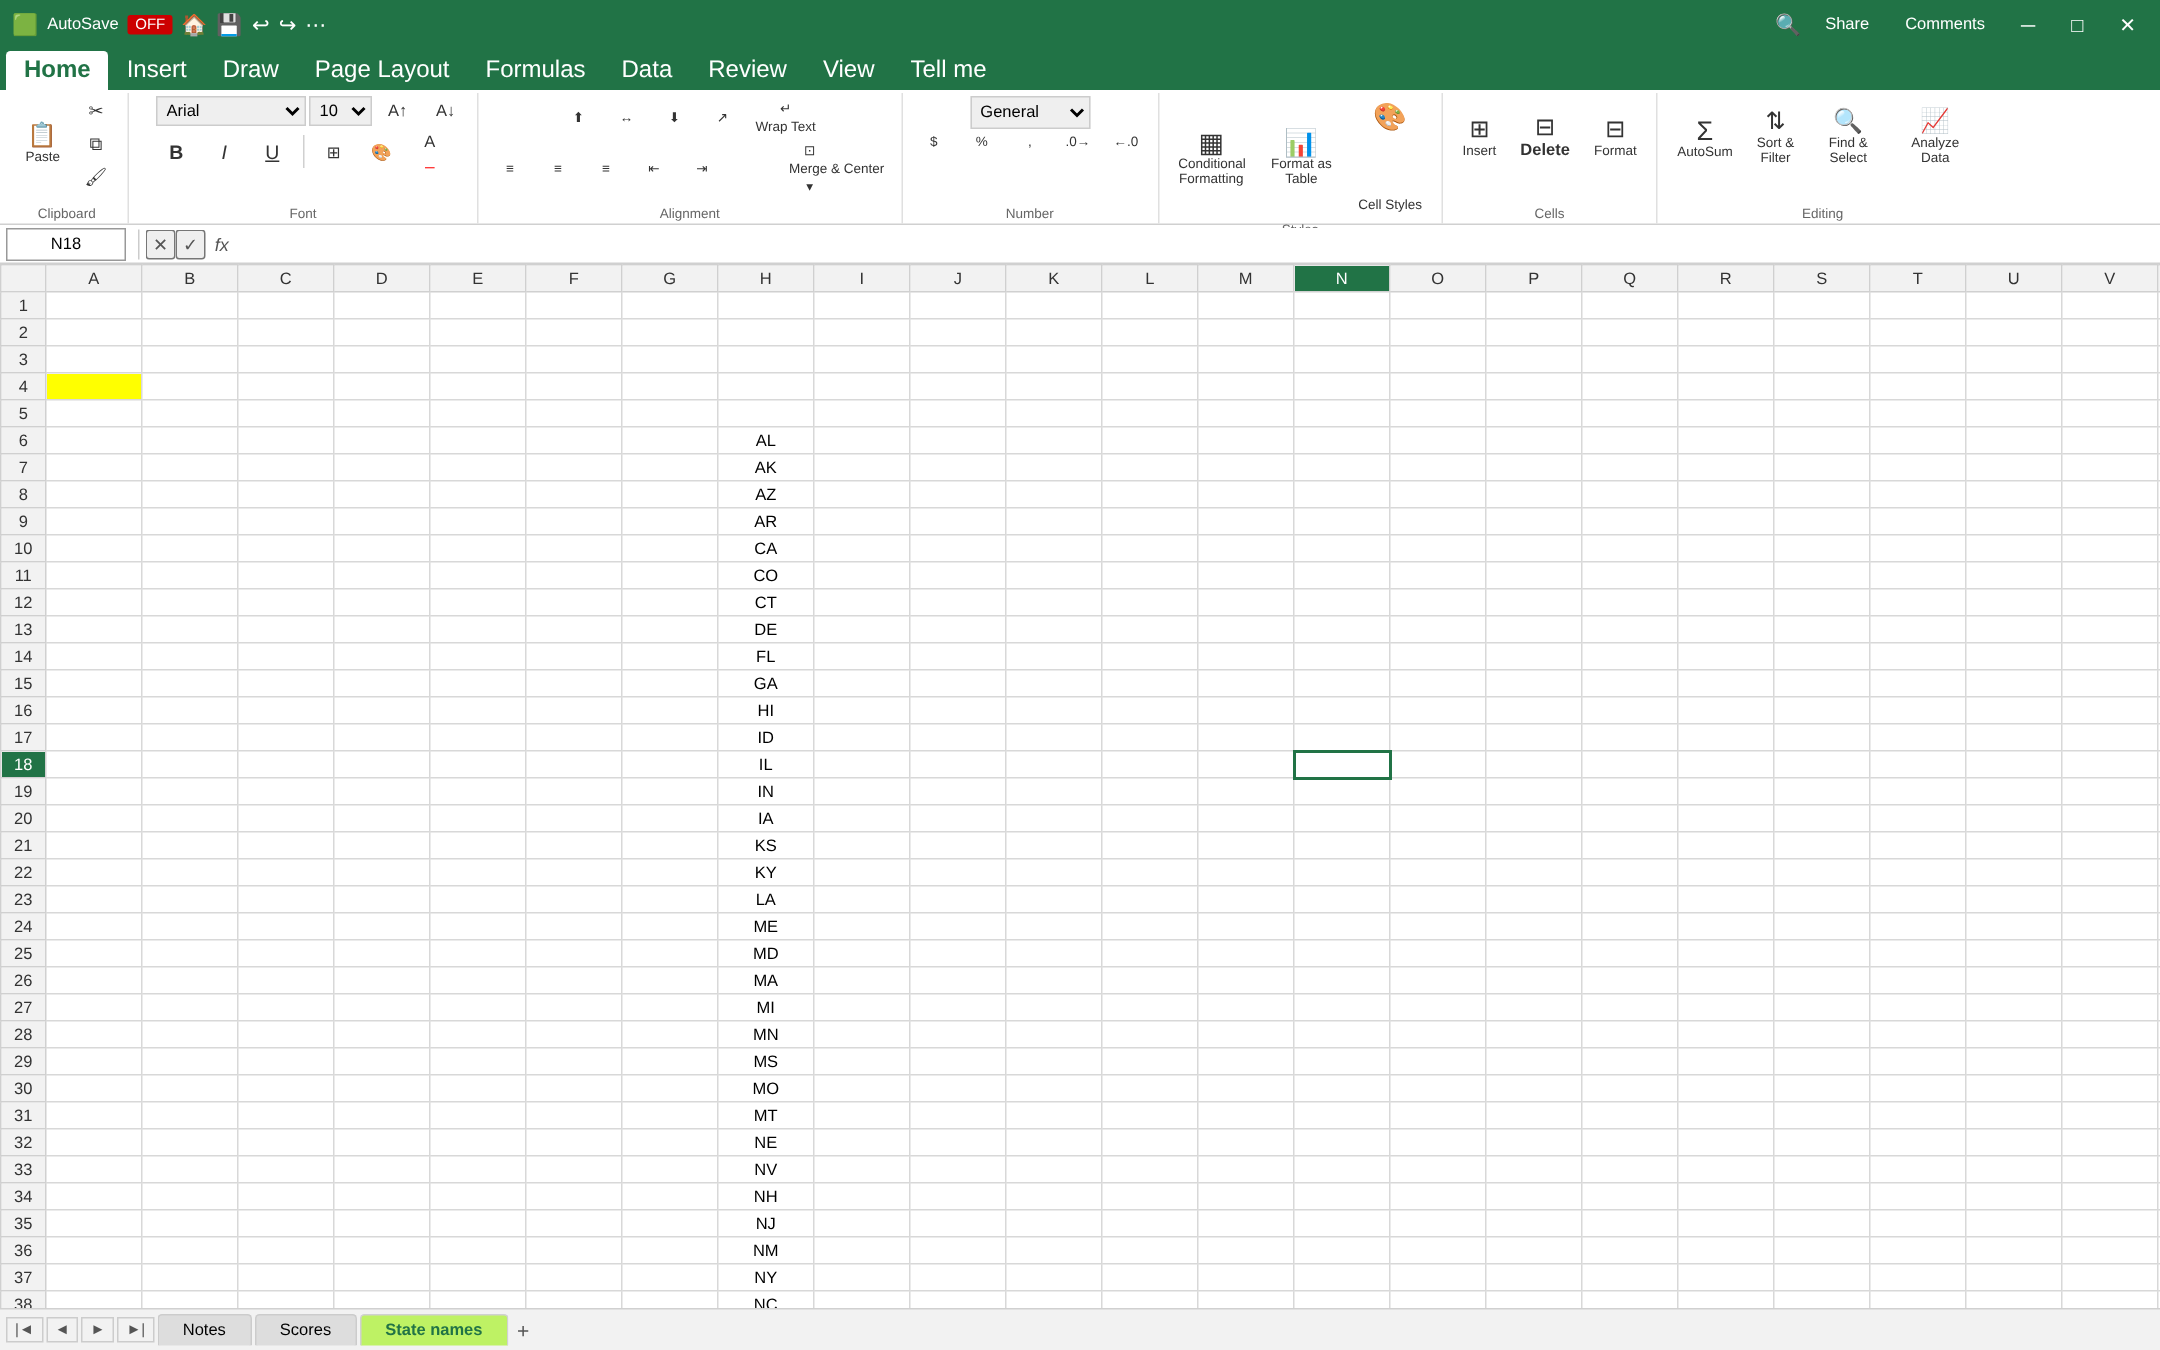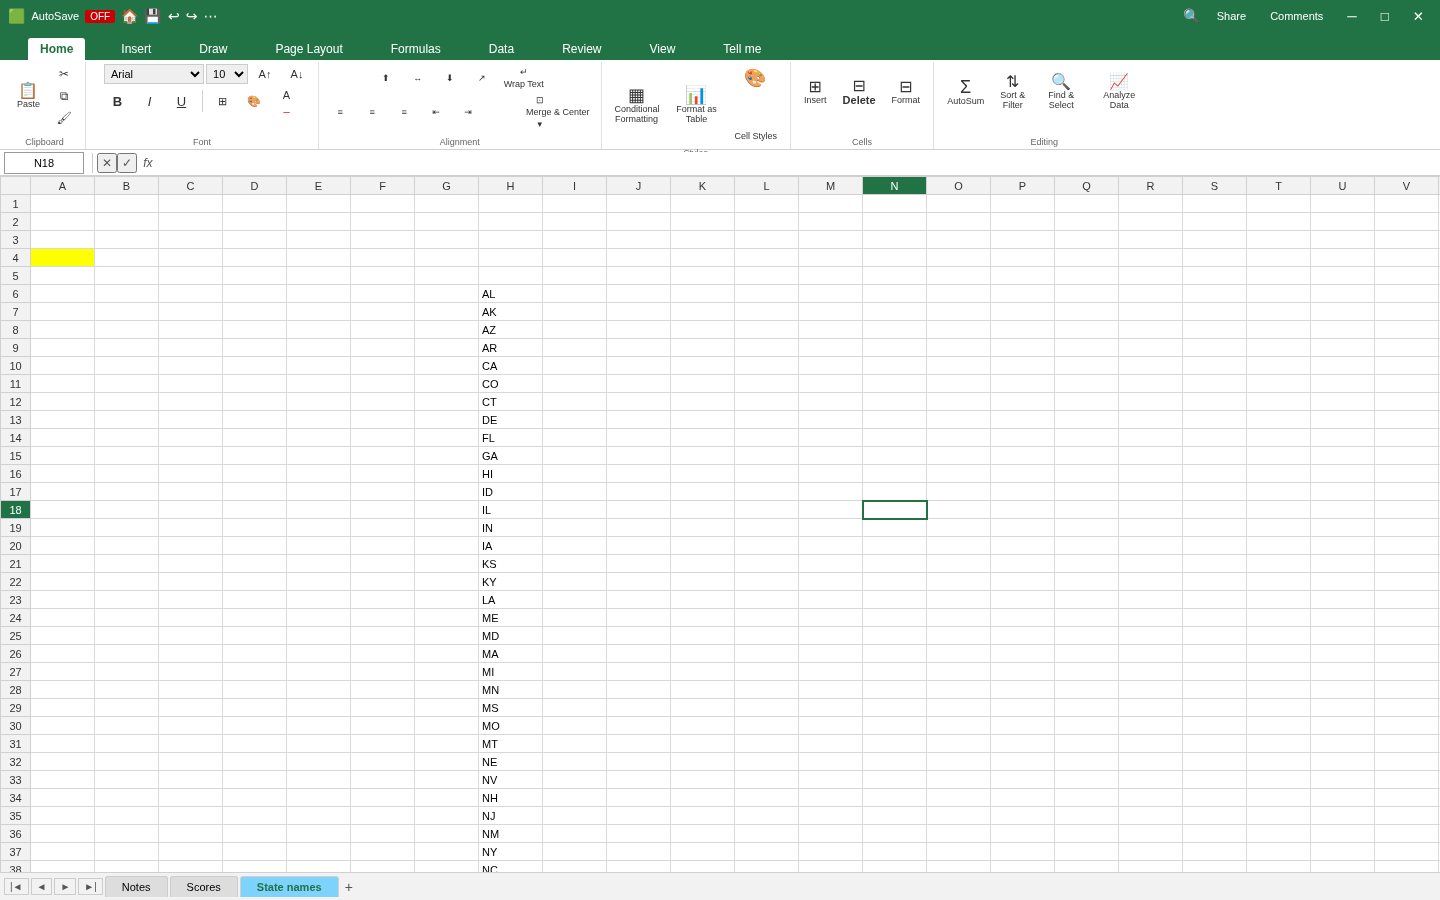--- a/index.html
+++ b/index.html
@@ -23,24 +23,23 @@
     .ribbon-tabs {
       height: 28px;
       background: #217346;
       display: flex;
       align-items: flex-end;
       padding: 0 4px;
     }
     .ribbon-tab {
       padding: 4px 12px;
       color: white;
-      font-size: 12px;
+      font-size: 16px;
       cursor: pointer;
       border-radius: 3px 3px 0 0;
-      margin-left: 24px;
     }
     .ribbon-tab.active { background: #fff; color: #217346; font-weight: 600; }
 
     
     .ribbon {
       height: 90px;
       background: #fff;
       border-bottom: 1px solid #d0d0d0;
       display: flex;
       align-items: stretch;
@@ -174,42 +173,42 @@
 
     td.cell.selected {
       border: 2px solid #217346;
       background: #fff;
     }
 
     td.cell.highlighted {
       background: #ffff00;
     }
 
-    td.cell.center { }
+    td.cell.center { text-align: center; }
 
     
     .sheet-tabs {
       height: 28px;
       background: #f2f2f2;
       border-top: 1px solid #d0d0d0;
       display: flex;
       align-items: center;
       padding: 0 4px;
     }
     .sheet-nav-btn { 
       background: none; border: 1px solid #ccc; cursor: pointer; 
       padding: 2px 5px; font-size: 10px; margin-right: 2px;
       color: #555;
     }
     .sheet-tab {
       padding: 4px 16px; background: #ddd; border: 1px solid #ccc;
       border-bottom: none; cursor: pointer; font-size: 11px; margin-right: 2px;
       border-radius: 3px 3px 0 0;
     }
-    .sheet-tab.active { background: #7dd3fc; font-weight: 600; color: #217346; border-color: #d0d0d0; }
+    .sheet-tab.active { background: #bef264; font-weight: 600; color: #217346; border-color: #d0d0d0; }
     .add-sheet-btn { 
       background: none; border: none; cursor: pointer; font-size: 14px; 
       color: #555; padding: 0 4px;
     }
 
     
     .row-num-col { width: 30px; min-width: 30px; }
   </style>
 </head>
 <body>
@@ -312,20 +311,35 @@
       <button class="ribbon-btn">⇥</button>
       <button class="ribbon-btn" style="display:flex;align-items:center;gap:2px;">
         <span>⊡</span>
         <span style="font-size:9px;padding-left:36px;">Merge &amp; Center</span>
         <span>▾</span>
       </button>
     </div>
     <div class="ribbon-group-label">Alignment</div>
   </div>
 
+  <div class="ribbon-group">
+    <div class="ribbon-row">
+      <select class="format-select">
+        <option>General</option>
+      </select>
+    </div>
+    <div class="ribbon-row">
+      <button class="ribbon-btn">$</button>
+      <button class="ribbon-btn">%</button>
+      <button class="ribbon-btn">,</button>
+      <button class="ribbon-btn">.0→</button>
+      <button class="ribbon-btn">←.0</button>
+    </div>
+    <div class="ribbon-group-label">Number</div>
+  </div>
 
   <div class="ribbon-group">
     <div class="ribbon-row">
       <button class="ribbon-btn large" style="min-width:44px;">
         <span class="ribbon-icon" style="font-size:18px;">▦</span>
         <span style="font-size:9px;white-space:normal;max-width:44px;">Conditional Formatting</span>
       </button>
       <button class="ribbon-btn large" style="min-width:44px;">
         <span class="ribbon-icon" style="font-size:18px;">📊</span>
         <span style="font-size:9px;white-space:normal;text-align:center;max-width:44px;">Format as Table</span>

